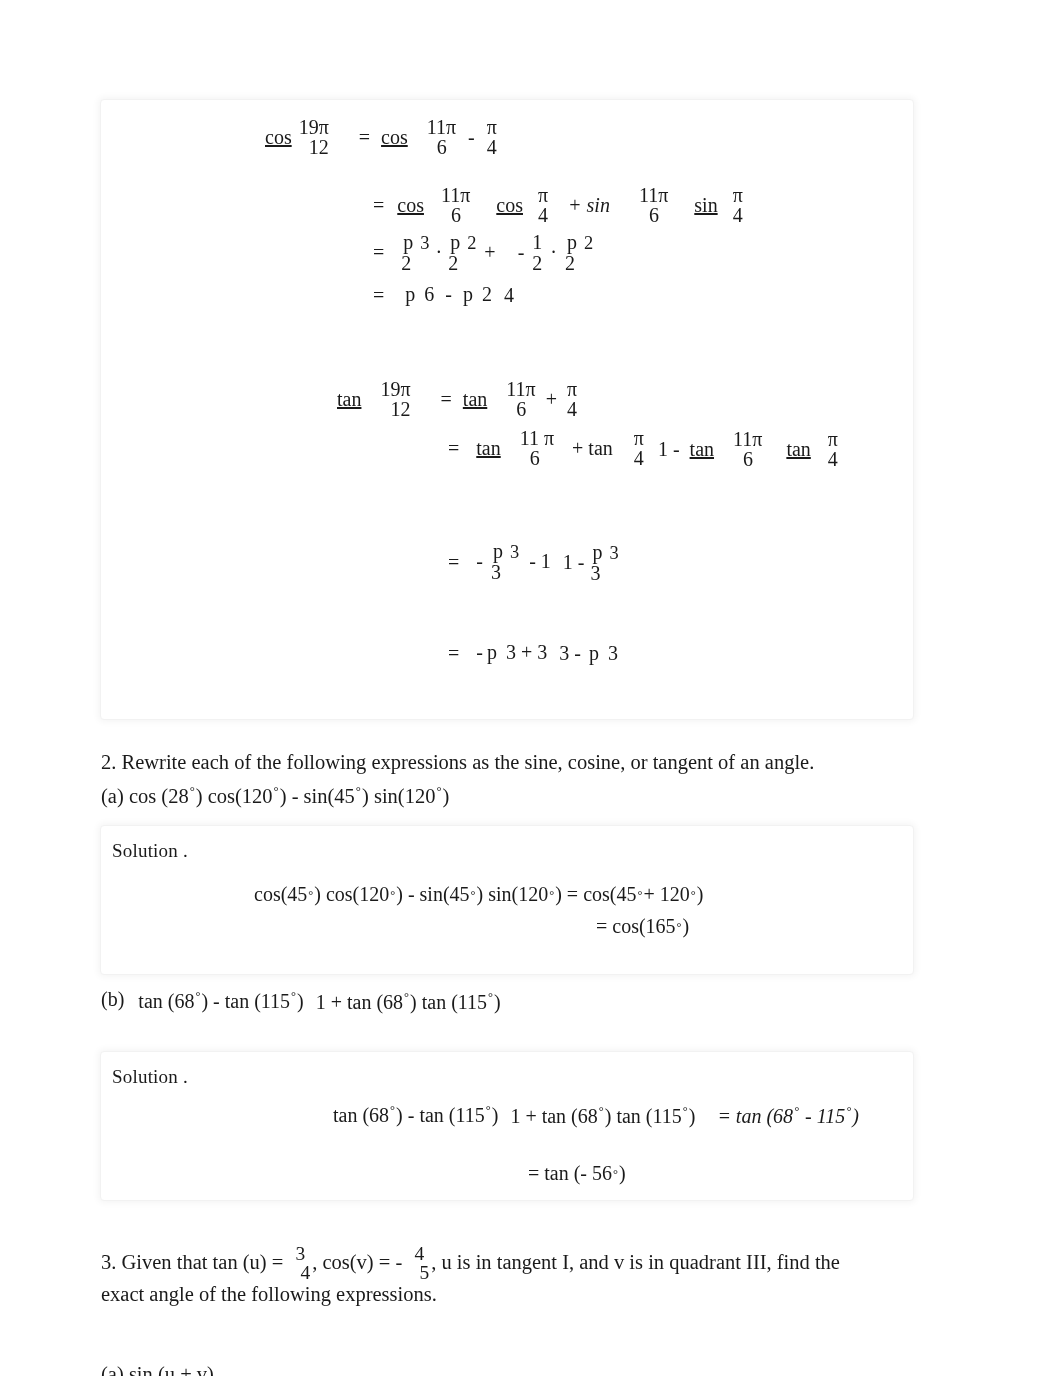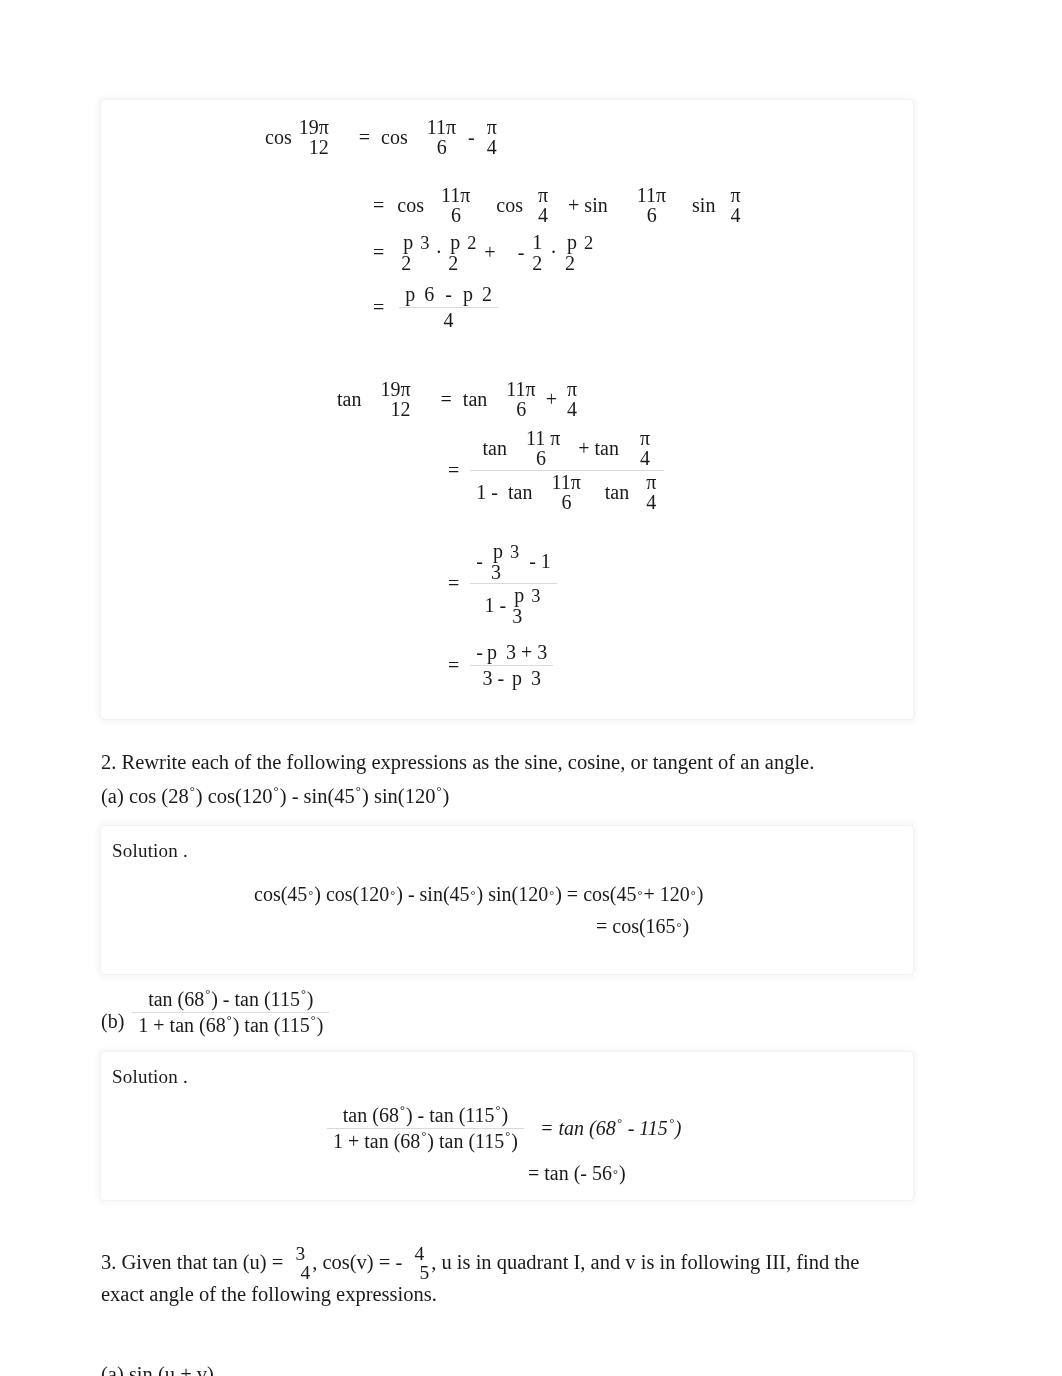--- a/index.html
+++ b/index.html
@@ -42,40 +42,40 @@
   
   .math {
     position: absolute;
     font-size: 20px;
     white-space: nowrap;
     display: flex;
     align-items: center;
   }
   .mrow { display: inline-flex; align-items: center; }
   .op { padding: 0 5px; }
-  .fn { padding-right: 3px; }
+  .fn { padding-right: 3px; text-decoration: underline; }
 
   
   .stack {
     display: inline-flex;
     flex-direction: column;
     justify-content: center;
     line-height: 1.02;
     padding: 0 2px;
   }
   .stack .num { text-align: left; padding-left: 2px; }
   .stack .den { text-align: left; padding-left: 12px; }
 
   .stack-c .num { text-align: center; padding-left: 0; }
   .stack-c .den { text-align: center; padding-left: 0; }
 
   
   .frac {
     display: inline-flex;
-    flex-direction: column;
+    flex-direction: row;
     align-items: center;
     justify-content: center;
     line-height: 1.15;
   }
   .frac > .fnum { padding: 0 6px 1px 6px; }
   .frac > .fbar { height: 1px; background: #d9d9d9; align-self: stretch; }
   .frac > .fden { padding: 1px 6px 0 6px; }
 
   
   .deg {
@@ -138,21 +138,21 @@
   <span class="fn" style="padding-left:8px;">cos</span>
   <span class="stack" style="padding-left:12px;">
     <span class="num">11π</span>
     <span class="den">6</span>
   </span>
   <span class="fn" style="padding-left:24px;">cos</span>
   <span class="stack stack-c" style="padding-left:12px;">
     <span class="num">π</span>
     <span class="den">4</span>
   </span>
-  <span class="op" style="padding-left:18px;">+ sin</span>
+  <span class="op" style="padding-left:18px;font-style:italic;">+ sin</span>
   <span class="stack" style="padding-left:22px;">
     <span class="num">11π</span>
     <span class="den">6</span>
   </span>
   <span class="fn" style="padding-left:24px;">sin</span>
   <span class="stack stack-c" style="padding-left:12px;">
     <span class="num">π</span>
     <span class="den">4</span>
   </span>
 </div>
@@ -362,17 +362,17 @@
     <span class="deg">°</span>
     <span>)</span>
 </div>
 
 <div class="para" style="left:101px; top:1245px;"><span>3.  Given that tan  (u) = </span><span class="inline-stack">
       <span class="num">3</span>
       <span class="den">4</span>
     </span><span>, cos(v) =  - </span><span class="inline-stack">
       <span class="num">4</span>
       <span class="den">5</span>
-    </span><span>, u is in quadrant I, and    v is in following III, find the</span></div>
+    </span><span>, u is in tangent I, and    v is in quadrant III, find the</span></div>
 
 <div class="para" style="left:101px; top:1279px;">exact angle of the following expressions.</div>
 
 <div class="para" style="left:101px; top:1359px;">(a) sin (u + v)</div>
 
 </body></html>

